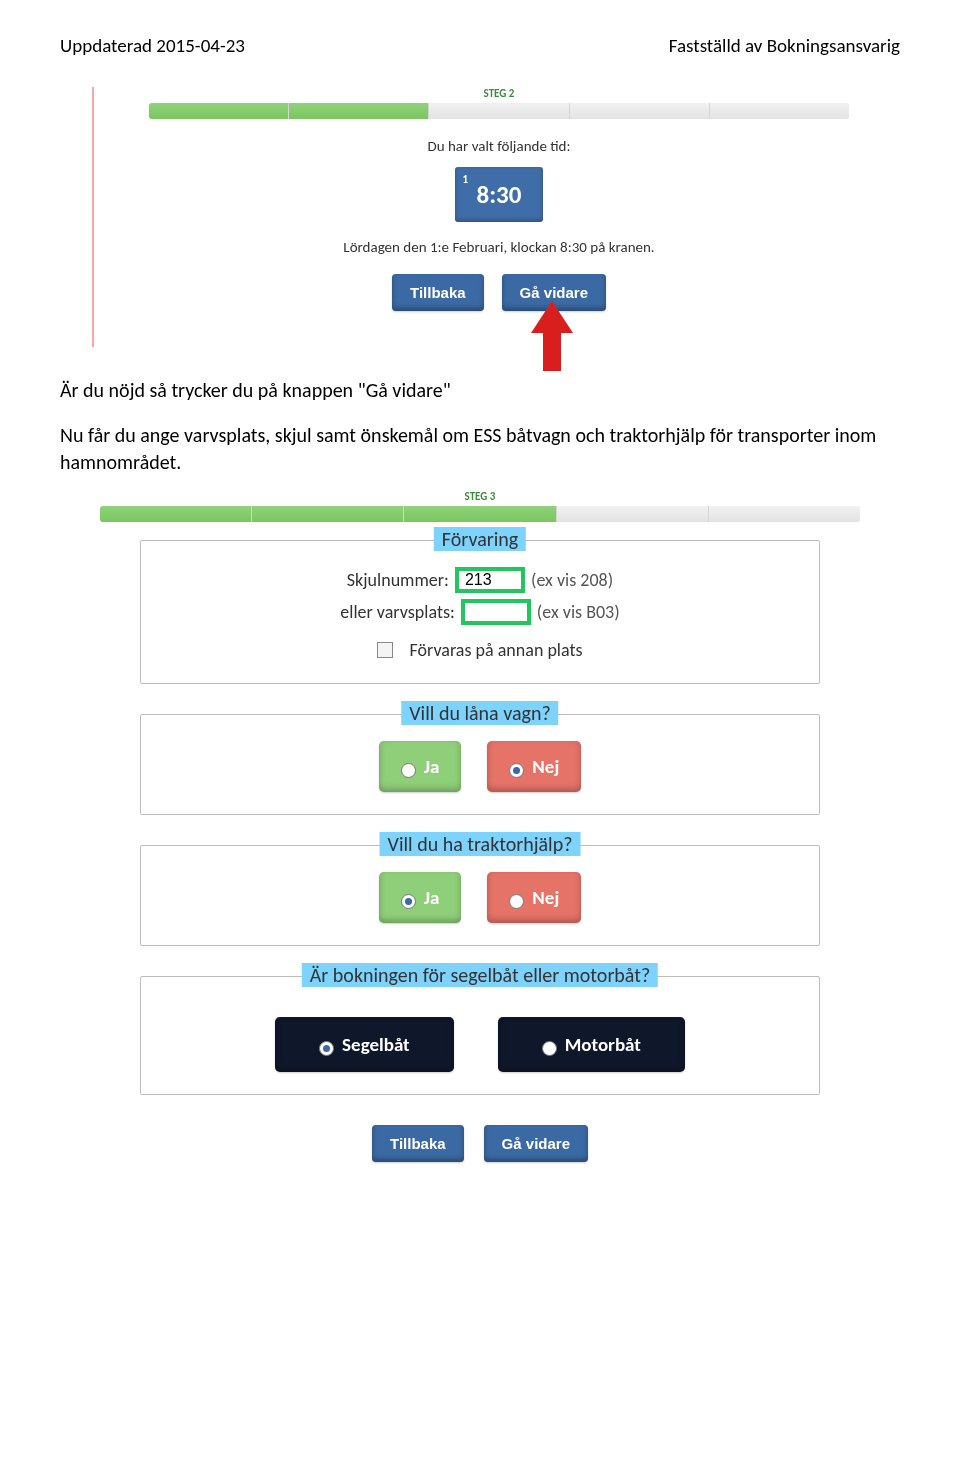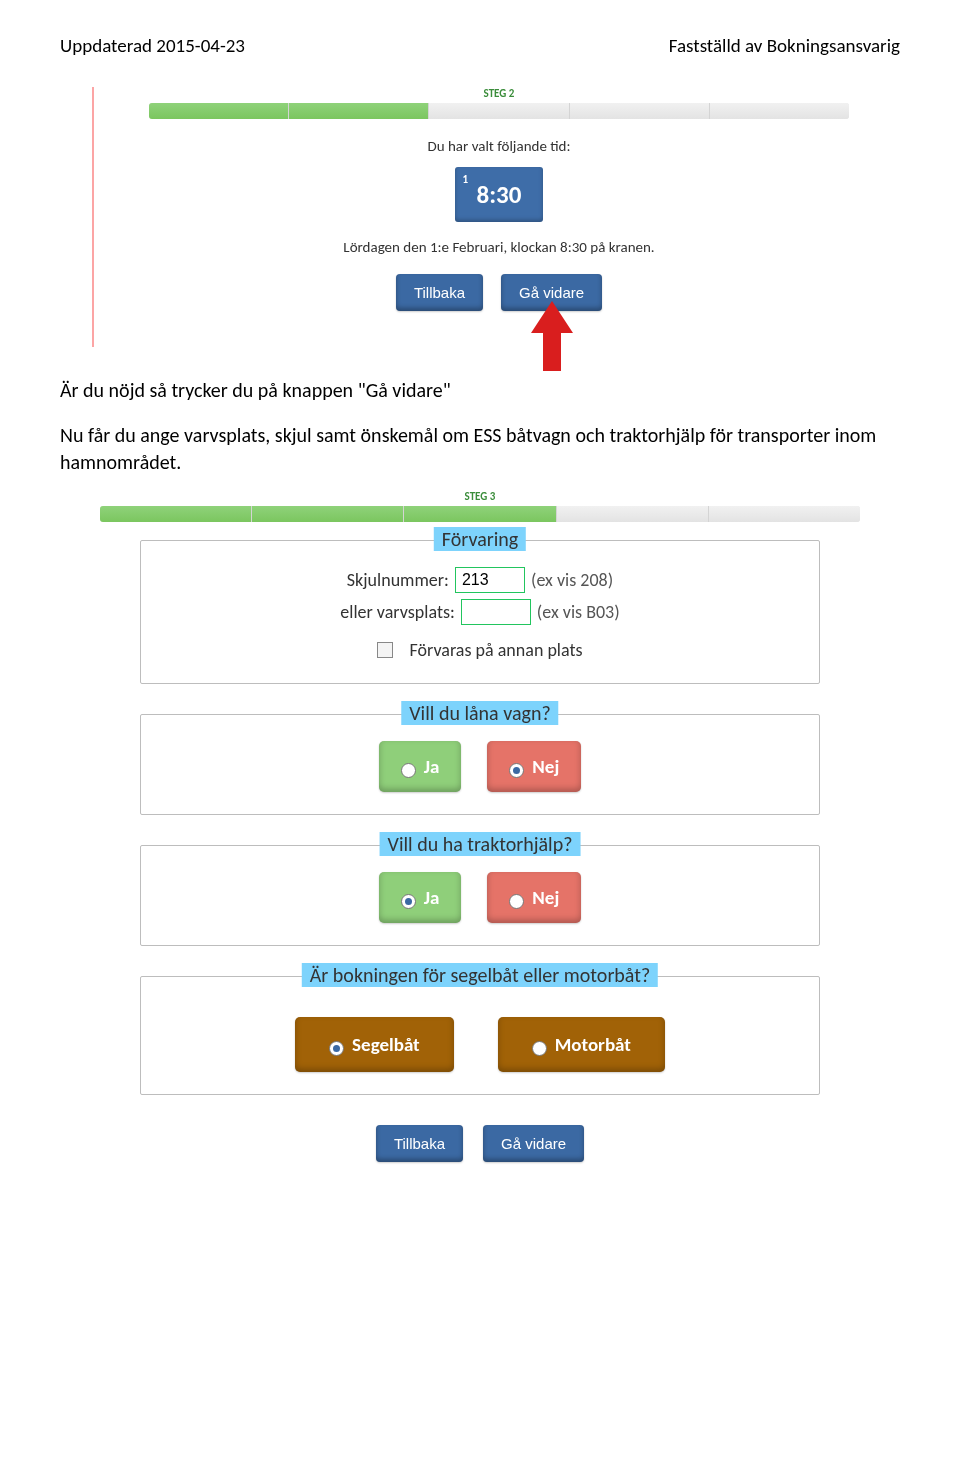--- a/index.html
+++ b/index.html
@@ -16,37 +16,37 @@
   .step-label { color: #3b8d3b; font-size: 11px; font-weight: bold; text-align:center; }
   .progress { height: 16px; width: 100%; background: #e6e6e6; display: flex; border-radius: 3px; overflow: hidden; margin:3px 0 18px; }
   .seg { flex:1; border-right: 1px solid #d4d4d4; }
   .seg.green { background: linear-gradient(#8fd27a,#7bc65f); }
   .seg.grey { background: linear-gradient(#f1f1f1,#e3e3e3); }
   .seg:last-child{ border-right:none;}
   .chose-text{ font-size:15px; color:#333; margin:10px 0 12px;}
   .time-box { display:inline-block; position:relative; background:#3e6da8; color:#fff; font-size:25px; font-weight:bold; padding:12px 22px; border-radius:3px; box-shadow: inset 0 -2px 4px rgba(0,0,0,0.25); }
   .time-badge { position:absolute; top:6px; left:8px; color:#fff; font-size:11px; font-weight:bold; }
   .date-line{ font-size:15px; color:#333; margin:16px 0 18px; }
-  .btn { display:inline-block; background:#3b69a3; color:#fff; font-weight:normal; font-size:15px; padding:10px 18px; border-radius:4px; border:none; box-shadow: inset 0 -3px 5px rgba(0,0,0,0.3), 0 1px 2px rgba(0,0,0,0.2); cursor:pointer; }
+  .btn { display:inline-block; background:#3b69a3; color:#fff; font-weight:bold; font-size:15px; padding:10px 18px; border-radius:4px; border:none; box-shadow: inset 0 -3px 5px rgba(0,0,0,0.3), 0 1px 2px rgba(0,0,0,0.2); cursor:pointer; }
   .btn-row{ display:flex; gap:18px; justify-content:center; }
   .arrow { position:relative; height:0; }
   .arrow svg { position:absolute; left:50%; top:-10px; transform:translateX(30px); }
   .body-text { font-size:20px; margin:30px 0 8px; line-height:1.35; }
   .step3-wrap{ width:760px; margin:14px auto 0; text-align:center;}
   .fieldset { border:1px solid #bdbdbd; border-radius:2px; margin:0 40px 30px; padding:20px 20px 22px; position:relative; }
   .fieldset .legend { position:absolute; top:-14px; left:50%; transform:translateX(-50%); background:#7dd3fc; padding:0 8px; font-size:20px; color:#333; white-space:nowrap; }
   .form-row{ font-size:18px; color:#333; margin:6px 0; display:flex; justify-content:center; align-items:center; gap:6px;}
-  .txt-input{ border:1px solid #22c55e; height:26px; width:70px; padding:0 6px; font-size:16px;}
+  .txt-input{ border:4px solid #22c55e; height:26px; width:70px; padding:0 6px; font-size:16px;}
   .hint{ color:#555; }
   .chk-row{ margin-top:14px; font-size:18px; color:#333; display:flex; justify-content:center; align-items:center; gap:16px;}
   .chk{ width:16px; height:16px; border:1px solid #888; background:#f4f4f4; display:inline-block; }
   .radiobtn{ display:inline-flex; align-items:flex-end; padding:14px 22px; border-radius:5px; color:#fff; font-size:19px; font-weight:bold; box-shadow: inset 0 -3px 6px rgba(0,0,0,0.25), 0 1px 2px rgba(0,0,0,0.2); gap:8px; cursor:pointer;}
   .radiobtn.green{ background:#8fcf7a; }
   .radiobtn.red{ background:#e57368; }
-  .radiobtn.blue{ background:#a16207; padding:16px 34px; }
+  .radiobtn.blue{ background:#0f172a; padding:16px 44px; }
   .radio{ width:15px; height:15px; border-radius:50%; background:#fff; border:1px solid #777; display:inline-flex; align-items:center; justify-content:center;}
   .radio .dot{ width:7px; height:7px; border-radius:50%; background:#3b69a3; }
   .options-row{ display:flex; justify-content:center; gap:26px; margin-top:6px;}
   .options-row.wide{ gap:44px; }
   .bottom-btns{ display:flex; justify-content:center; gap:20px; margin-top:4px; }
   .left-rule { border-left:2px solid #fca5a5; min-height:260px; margin-left:32px; padding-left:4px; }
 </style>
 </head>
 <body>
 

